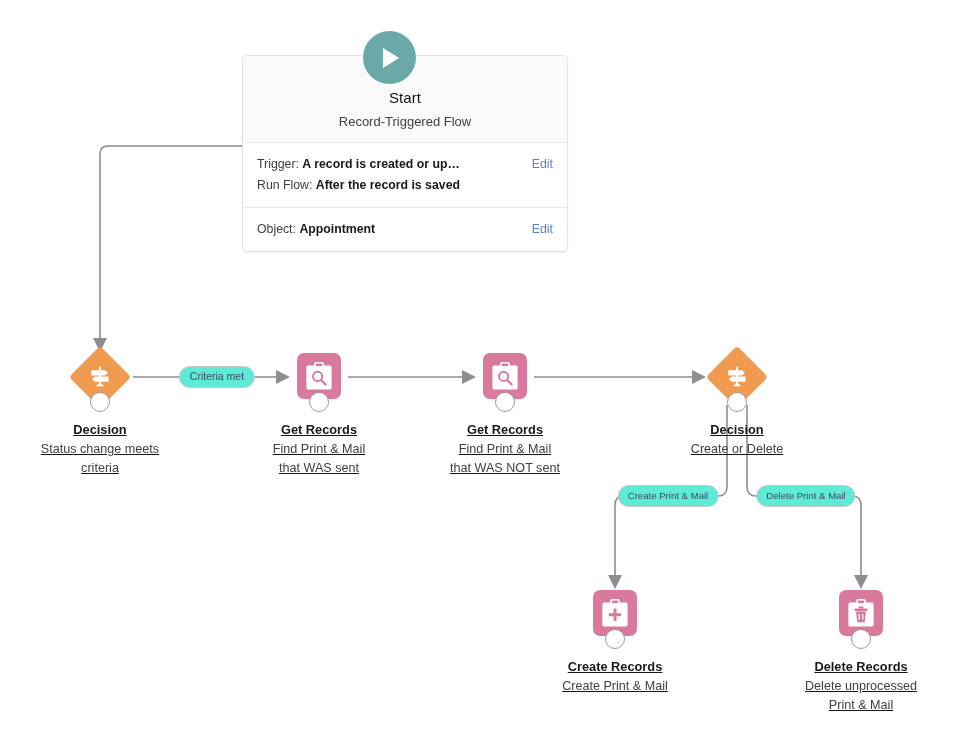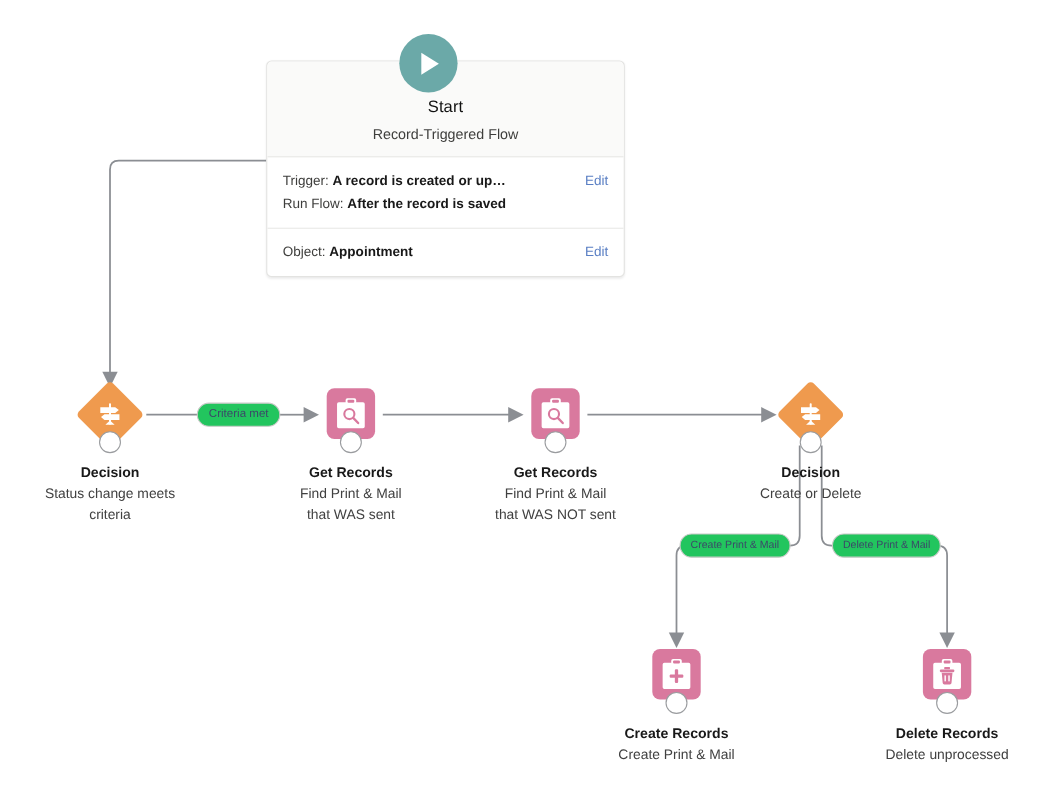--- a/index.html
+++ b/index.html
@@ -100,20 +100,21 @@
     justify-content: center;
   }
   .play-badge svg { display: block; }
 
   
   .node {
     position: absolute;
     width: 190px;
     margin-left: -95px;
     text-align: center;
+    text-decoration: underline;
   }
   .node-icon-wrap {
     position: relative;
     width: 52px;
     height: 52px;
     margin: 0 auto;
   }
   .diamond {
     position: absolute;
     left: 4px; top: 4px;
@@ -160,21 +161,21 @@
     font-size: 12.6px;
     font-weight: 400;
     color: #404040;
     line-height: 18px;
   }
 
   
   .pill {
     position: absolute;
     transform: translate(-50%, -50%);
-    background: #22c55e;
+    background: #5eead4;
     border: 1px solid #c9c9c7;
     border-radius: 12px;
     padding: 3px 10px 4px;
     font-size: 10.5px;
     line-height: 13px;
     color: #3b4a68;
     white-space: nowrap;
     z-index: 5;
   }
   .pill.small { font-size: 9.6px; padding: 3px 9px 4px; }
@@ -338,19 +339,20 @@
           <rect x="11.3" y="8.4" width="5.4" height="2.0" rx="0.8" fill="#d9799e"></rect>
           <path d="M9.1 13.6 h9.8 l-0.9 9.4 a1.5 1.5 0 0 1 -1.5 1.3 h-5.0 a1.5 1.5 0 0 1 -1.5 -1.3 z" fill="#d9799e"></path>
           <rect x="11.6" y="16.0" width="1.3" height="5.4" fill="#ffffff"></rect>
           <rect x="15.1" y="16.0" width="1.3" height="5.4" fill="#ffffff"></rect>
         </svg>
       </div>
       <div class="conn-dot"></div>
     </div>
     <div class="node-label">Delete Records</div>
     <div class="node-desc">Delete unprocessed</div>
+    <div class="node-desc">Print &amp; Mail</div>
   </div>
 
   <div class="pill" style="left:217px; top:377px;">Criteria met</div>
   <div class="pill small" style="left:668px; top:496px;">Create Print &amp; Mail</div>
   <div class="pill small" style="left:806px; top:496px;">Delete Print &amp; Mail</div>
 
 </div>
 
 </body></html>

